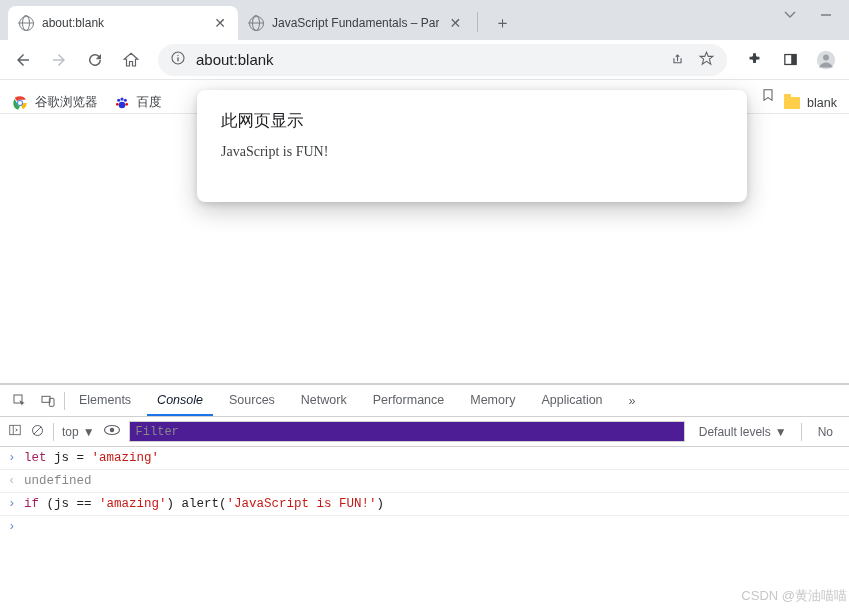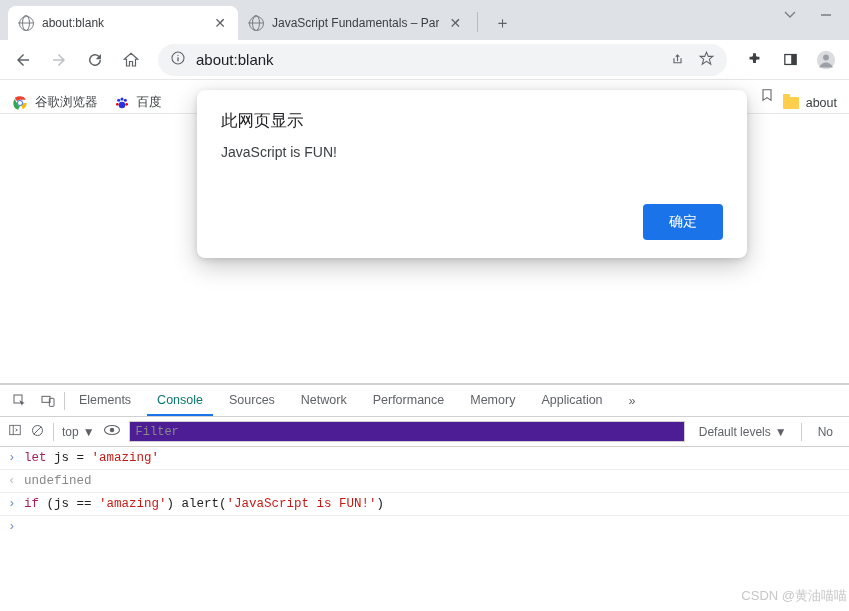--- a/index.html
+++ b/index.html
@@ -30,29 +30,29 @@
     .bm { display: flex; align-items: center; gap: 7px; margin-top: 12px; }
     .bm .ico { width: 16px; height: 16px; display: flex; align-items: center; justify-content: center; }
     .bm-right { margin-left: auto; display: flex; align-items: center; gap: 8px; }
 
     
     .page { height: 305px; background: #fff; position: relative; }
 
     
     .alert { position: absolute; top: 90px; left: 197px; width: 550px; background: #fff; border-radius: 8px; box-shadow: 0 8px 24px rgba(0,0,0,0.22), 0 2px 6px rgba(0,0,0,0.12); padding: 20px 24px 18px; }
     .alert-title { font-size: 16.5px; color: #202124; margin-bottom: 12px; }
-    .alert-msg { font-size: 14px; color: #3c4043; margin-bottom: 44px; }
+    .alert-msg { font-size: 14px; color: #3c4043; margin-bottom: 24px; font-family: Liberation Serif, serif; }
     .alert-actions { display: flex; justify-content: flex-end; }
     .alert-btn { background: #1a73e8; color: #fff; border: none; border-radius: 4px; padding: 9px 26px; font-size: 14px; }
 
     
     .devtools { position: absolute; bottom: 0; left: 0; right: 0; height: 228px; background: #fff; border-top: 2px solid #d0d0d0; display: flex; flex-direction: column; font-size: 12.5px; }
     .dt-tabs { height: 32px; display: flex; align-items: center; padding: 0 8px; border-bottom: 1px solid #d0d0d0; gap: 4px; color: #5f6368; }
     .dt-tab { padding: 7px 10px; color: #5f6368; }
-    .dt-tab.active { color: #0f766e; border-bottom: 2px solid #1a73e8; margin-bottom: -1px; }
+    .dt-tab.active { color: #0f172a; border-bottom: 2px solid #1a73e8; margin-bottom: -1px; font-style: italic; }
     .dt-toolbar { height: 30px; display: flex; align-items: center; padding: 0 8px; border-bottom: 1px solid #d0d0d0; gap: 8px; color: #5f6368; }
     .dt-sep { width: 1px; height: 18px; background: #ccc; }
     .ctx-select { display: flex; align-items: center; gap: 4px; font-size: 12px; }
     .filter { flex: 1; height: 21px; border: 1px solid #d0d0d0; padding: 0 6px; font-size: 12px; color: #888; background: #4c1d95; display: flex; align-items: center; font-family: Liberation Mono, monospace; }
     .levels { display: flex; align-items: flex-end; gap: 4px; font-size: 12px; padding: 0 6px; }
     .no-issues { padding: 0 8px; font-size: 12px; }
 
     .console { flex: 1; font-family: Consolas, "Courier New", monospace; font-size: 12.5px; overflow: hidden; }
     .c-row { display: flex; align-items: flex-start; padding: 4px 8px; border-bottom: 1px solid #eee; gap: 6px; }
     .c-gutter { width: 10px; color: #888; flex-shrink: 0; }
@@ -198,33 +198,30 @@
   <div class="bm-right">
     <span>
       <svg width="16" height="16" viewBox="0 0 24 24">
           <path d="M6 4v16l6-4 6 4V4z" fill="none" stroke="#5f6368" stroke-width="1.6"></path>
         </svg>
     </span>
     <div class="bm">
       <span class="ico">
           <span class="folder-ico"></span>
         </span>
-      <span>about</span>
+      <span>blank</span>
     </div>
   </div>
 </div>
 
 <div class="page"></div>
 
 <div class="alert">
   <div class="alert-title">此网页显示</div>
   <div class="alert-msg">JavaScript is FUN!</div>
-  <div class="alert-actions">
-    <button class="alert-btn">确定</button>
-  </div>
 </div>
 
 <div class="devtools">
   <div class="dt-tabs">
     <span class="icon-btn" style="width:24px;height:24px">
       <svg width="16" height="16" viewBox="0 0 24 24">
           <rect x="3" y="3" width="12" height="12" fill="none" stroke="#5f6368" stroke-width="1.5"></rect>
           <path d="M11 11l8 4-3 1-1 3z" fill="#5f6368"></path>
         </svg>
     </span>

